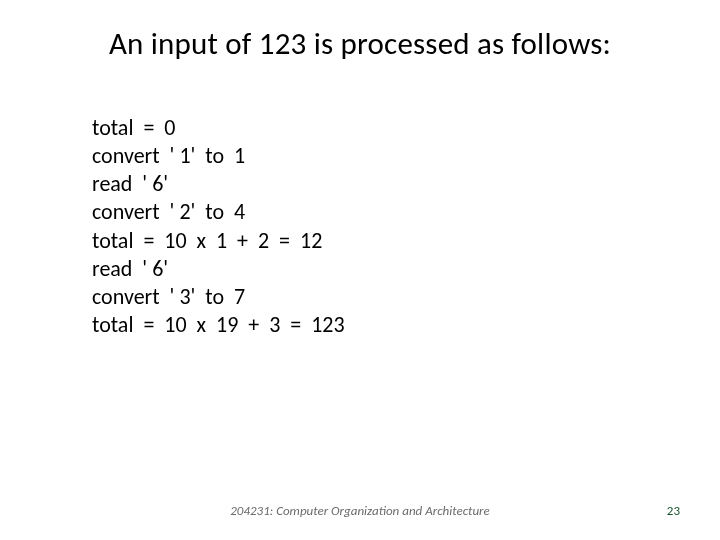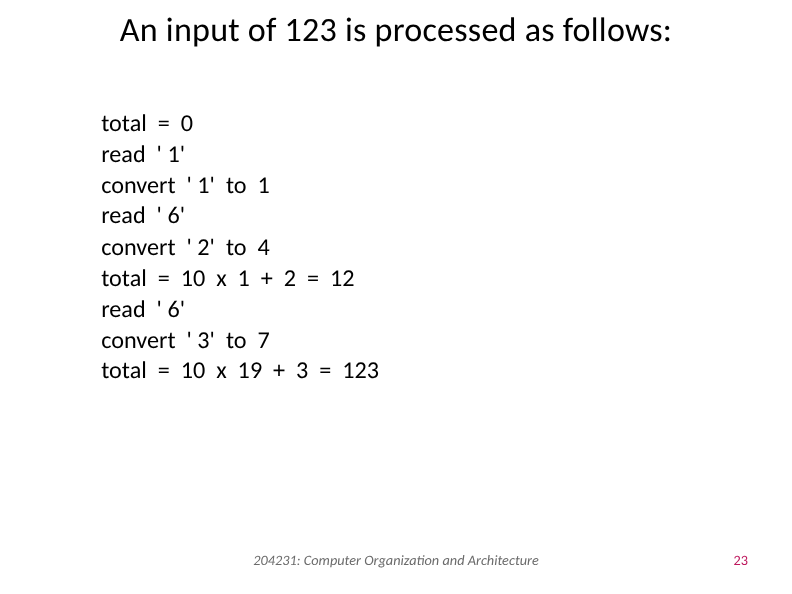--- a/index.html
+++ b/index.html
@@ -9,21 +9,21 @@
     background: #ffffff;
     font-family: Calibri, "Segoe UI", Arial, sans-serif;
     color: #000000;
     position: relative;
     overflow: hidden;
   }
   .title {
     font-size: 31px;
     font-weight: 400;
     text-align: center;
-    padding-top: 8px;
+    padding-top: 24px;
     padding-bottom: 8px;
     letter-spacing: 0.2px;
   }
   .body {
     padding: 44px 48px 0 48px;
     margin-left: 44px;
   }
   .line {
     font-size: 22px;
     line-height: 1.28;
@@ -41,36 +41,35 @@
   }
   .footer-text {
     flex: 1;
     text-align: center;
     font-size: 13px;
     font-style: italic;
     color: #6b6b6b;
   }
   .page-number {
     font-size: 13px;
-    color: #be185d;
+    color: #14532d;
     width: 40px;
     text-align: right;
   }
   .footer-spacer {
     width: 40px;
   }
 </style>
 </head>
 <body>
 
 <h1 class="title">An input of 123 is processed as follows:</h1>
 
 <div class="body">
   <div class="line">total  =  0</div>
-  <div class="line">read  ' 1'</div>
   <div class="line">convert  ' 1'  to  1</div>
   <div class="line">read  ' 6'</div>
   <div class="line">convert  ' 2'  to  4</div>
   <div class="line">total  =  10  x  1  +  2  =  12</div>
   <div class="line">read  ' 6'</div>
   <div class="line">convert  ' 3'  to  7</div>
   <div class="line">total  =  10  x  19  +  3  =  123</div>
 </div>
 
 <div class="footer">

